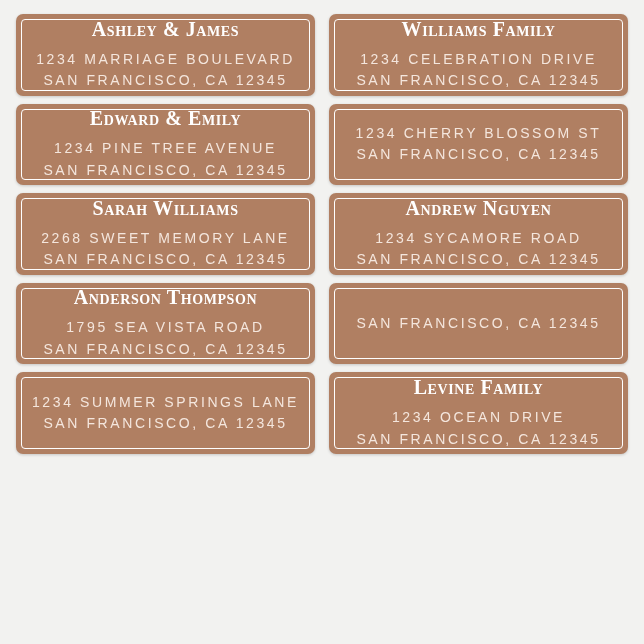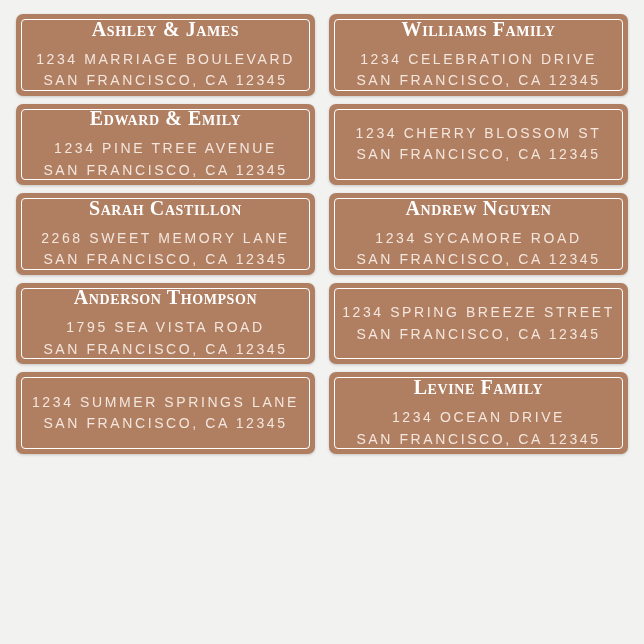--- a/index.html
+++ b/index.html
@@ -88,39 +88,38 @@
     <div class="addr">1234 PINE TREE AVENUE</div>
     <div class="addr">SAN FRANCISCO, CA 12345</div>
   </div>
 
   <div class="label">
     <div class="addr">1234 CHERRY BLOSSOM ST</div>
     <div class="addr">SAN FRANCISCO, CA 12345</div>
   </div>
 
   <div class="label">
-    <div class="name">Sarah Castillon</div>
+    <div class="name">Sarah Williams</div>
     <div class="addr">2268 SWEET MEMORY LANE</div>
     <div class="addr">SAN FRANCISCO, CA 12345</div>
   </div>
 
   <div class="label">
     <div class="name">Andrew Nguyen</div>
     <div class="addr">1234 SYCAMORE ROAD</div>
     <div class="addr">SAN FRANCISCO, CA 12345</div>
   </div>
 
   <div class="label">
     <div class="name">Anderson Thompson</div>
     <div class="addr">1795 SEA VISTA ROAD</div>
     <div class="addr">SAN FRANCISCO, CA 12345</div>
   </div>
 
   <div class="label">
-    <div class="addr">1234 SPRING BREEZE STREET</div>
     <div class="addr">SAN FRANCISCO, CA 12345</div>
   </div>
 
   <div class="label">
     <div class="addr">1234 SUMMER SPRINGS LANE</div>
     <div class="addr">SAN FRANCISCO, CA 12345</div>
   </div>
 
   <div class="label">
     <div class="name">Levine Family</div>

